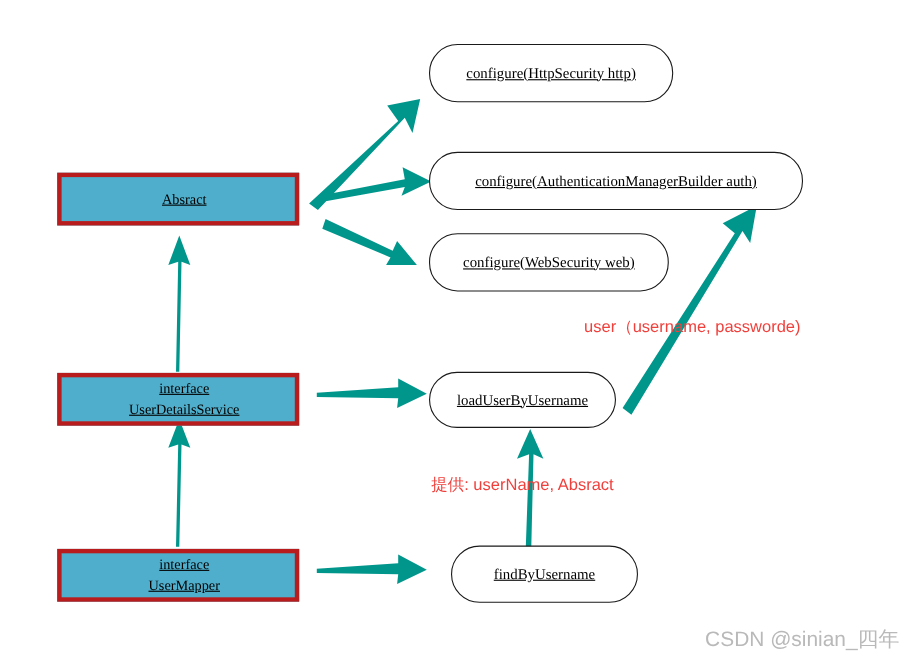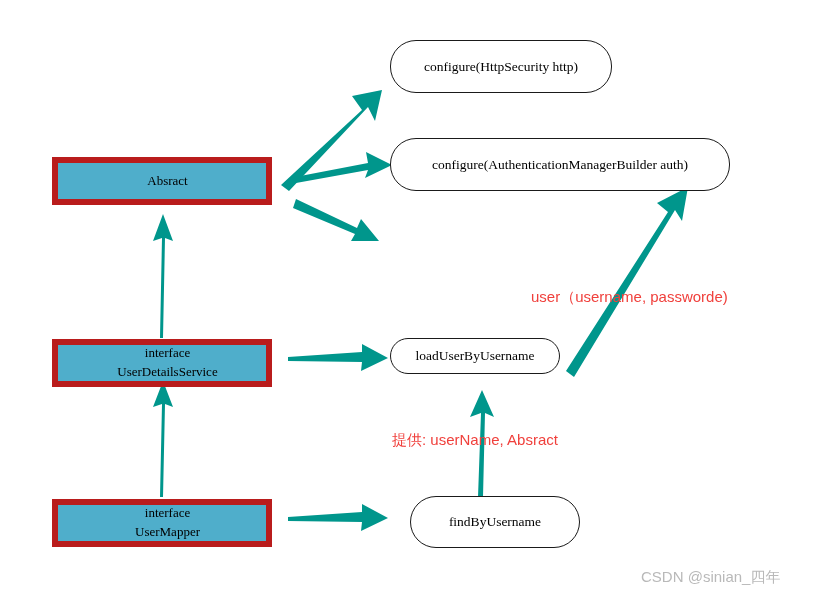--- a/index.html
+++ b/index.html
@@ -28,24 +28,25 @@
   }
   .node {
     position: absolute;
     box-sizing: border-box;
     display: flex;
     flex-direction: column;
     align-items: center;
     justify-content: center;
     text-align: right;
     z-index: 2;
+    text-decoration: underline;
   }
   .node-rect {
     background: #4FAECB;
-    border: 6px solid #b91c1c;
+    border: 4px solid #b91c1c;
     font-family: "Liberation Serif", serif;
     font-size: 13px;
     line-height: 1.45;
     color: #000000;
     padding-left: 11px;
   }
   .node-round {
     background: #ffffff;
     border: 1.5px solid #1a1a1a;
     border-radius: 26px;
@@ -61,21 +62,21 @@
     position: absolute;
     font-family: "Liberation Sans", sans-serif;
     font-size: 15px;
     color: #F0403C;
     white-space: nowrap;
     z-index: 3;
   }
   .watermark {
     position: absolute;
     font-family: "Liberation Sans", sans-serif;
-    font-size: 15px;
+    font-size: 19px;
     color: #b9b9b9;
     white-space: nowrap;
     z-index: 3;
     text-align: right;
   }
 </style>
 </head>
 <body>
 
 <div id="canvas">
@@ -118,22 +119,25 @@
   </div>
 
   <div class="node node-round" style="left:390px; top:40px; width:222px; height:53px;">
     <span class="node-line">configure(HttpSecurity http)</span>
   </div>
 
   <div class="node node-round" style="left:390px; top:138px; width:340px; height:53px;">
     <span class="node-line">configure(AuthenticationManagerBuilder auth)</span>
   </div>
 
+  <div class="node node-round" style="left:390px; top:212px; width:218px; height:53px;">
+    <span class="node-line">configure(WebSecurity web)</span>
+  </div>
 
-  <div class="node node-round" style="left:390px; top:338px; width:170px; height:36px;">
+  <div class="node node-round" style="left:390px; top:338px; width:170px; height:51px;">
     <span class="node-line">loadUserByUsername</span>
   </div>
 
   <div class="node node-round" style="left:410px; top:496px; width:170px; height:52px;">
     <span class="node-line">findByUsername</span>
   </div>
 
   <div class="annotation" style="left:511px; top:288px;margin-left:20px;">user（username, passworde)</div>
 
   <div class="annotation" style="left:392px; top:431px;">提供: userName, Absract</div>

